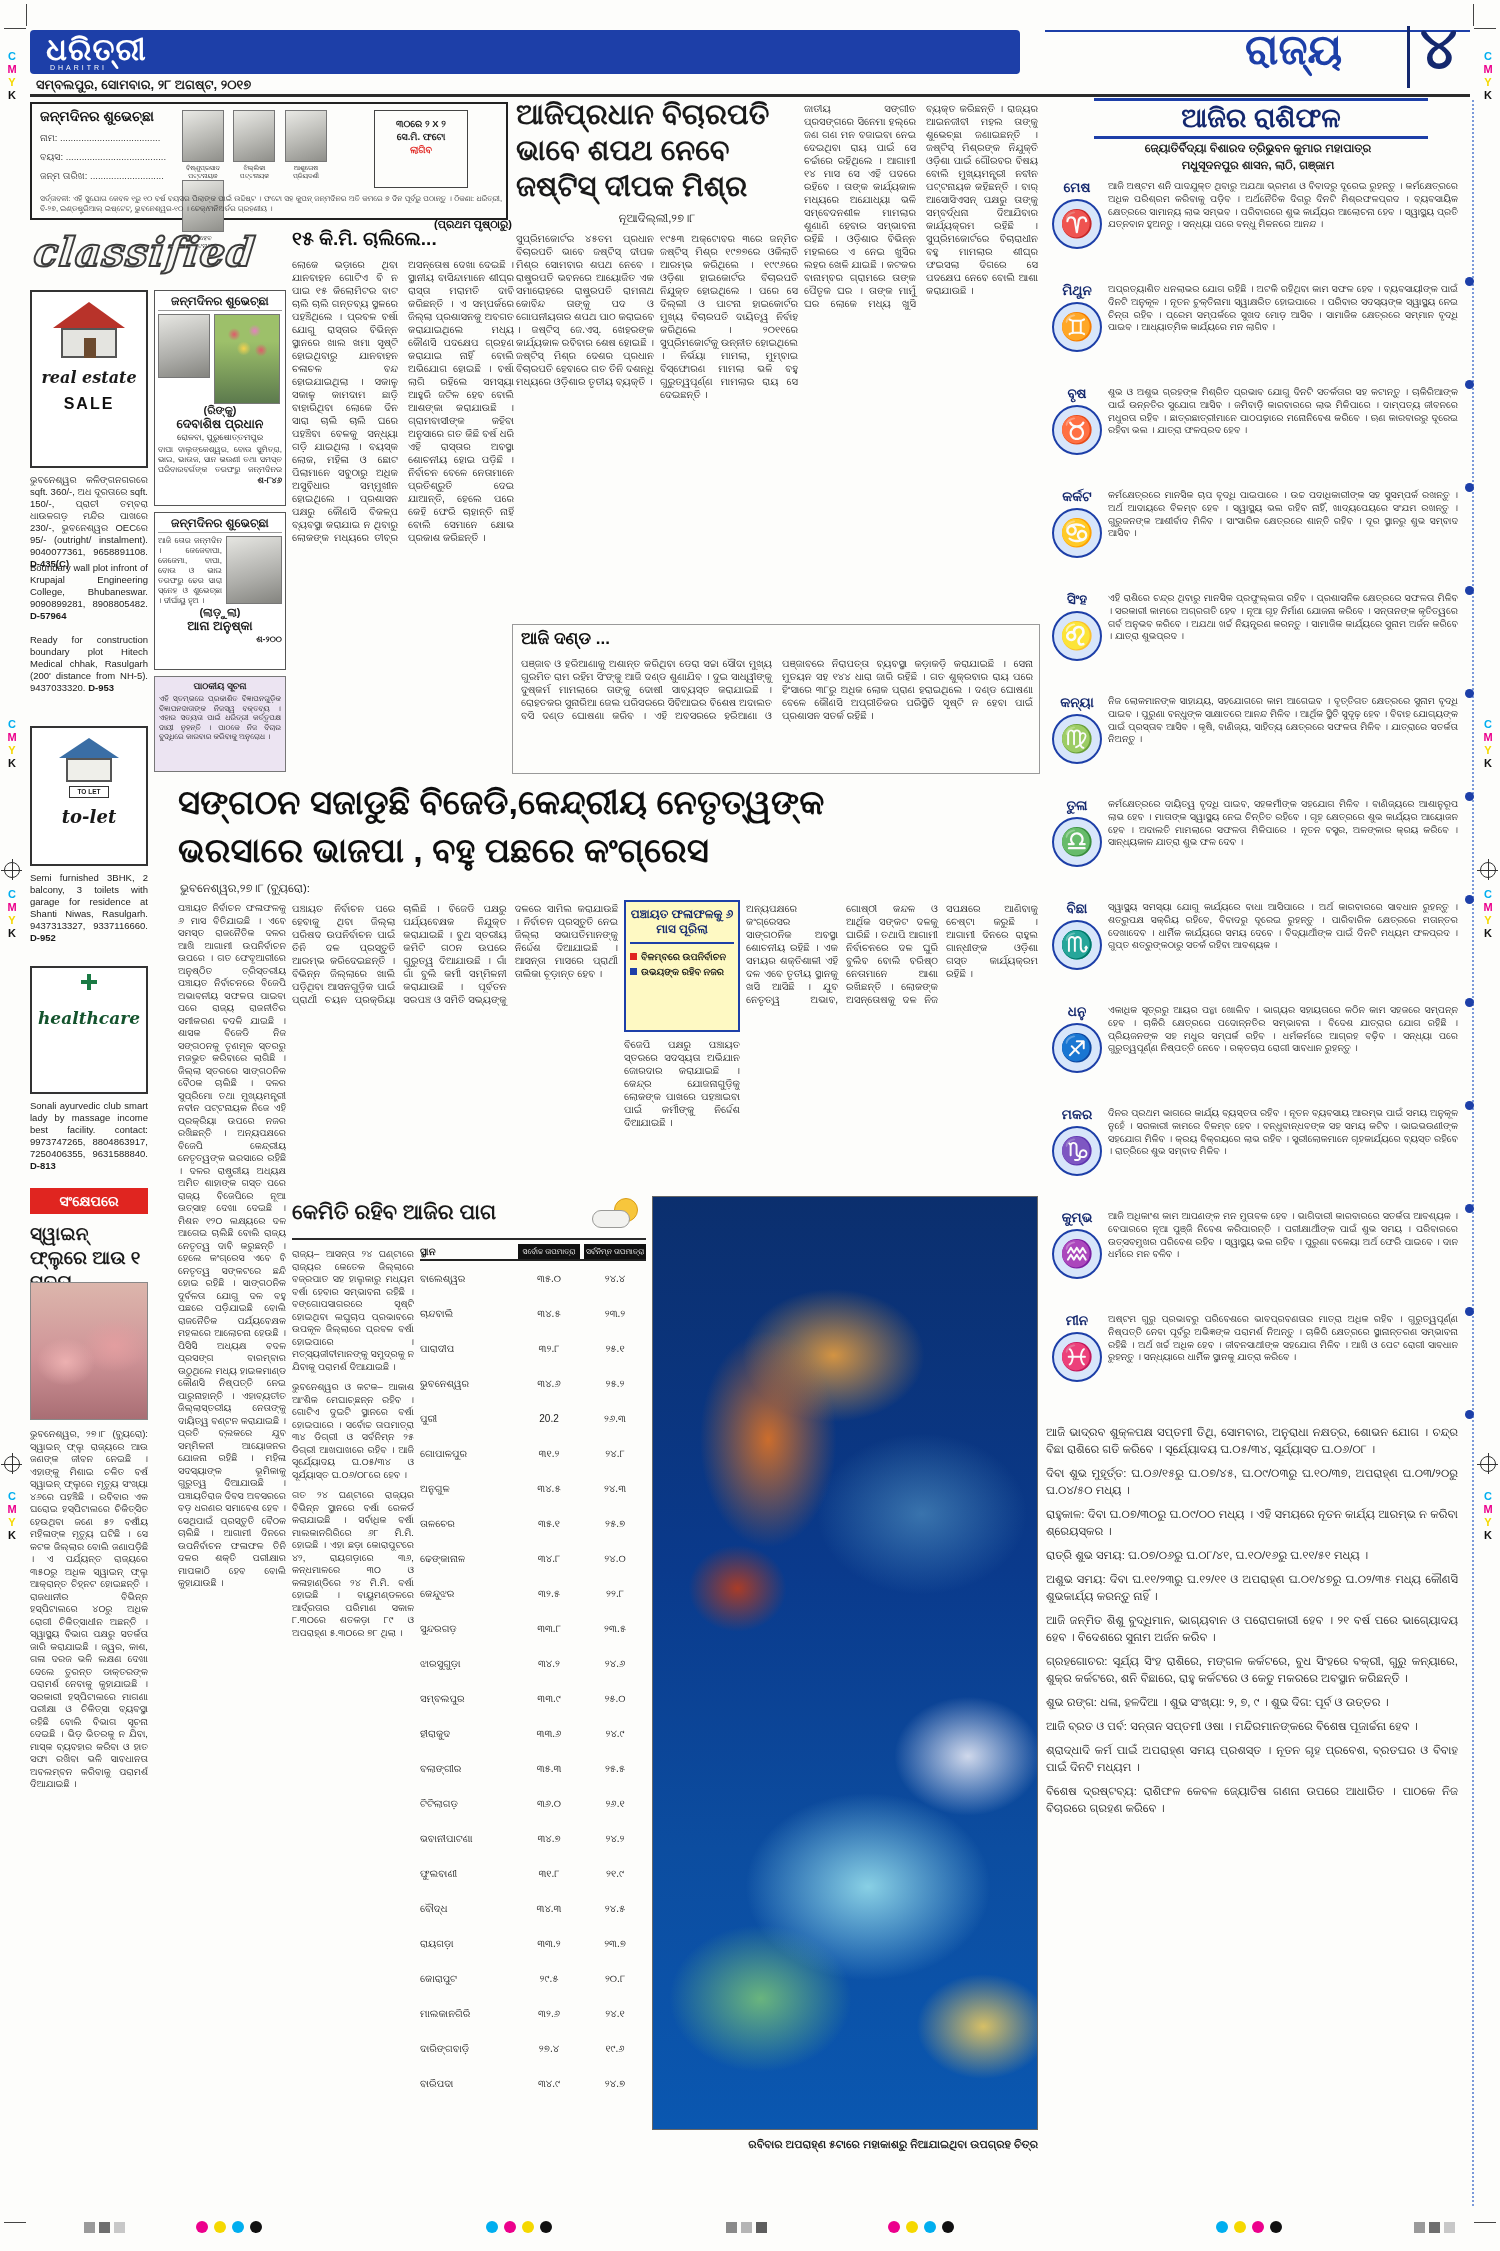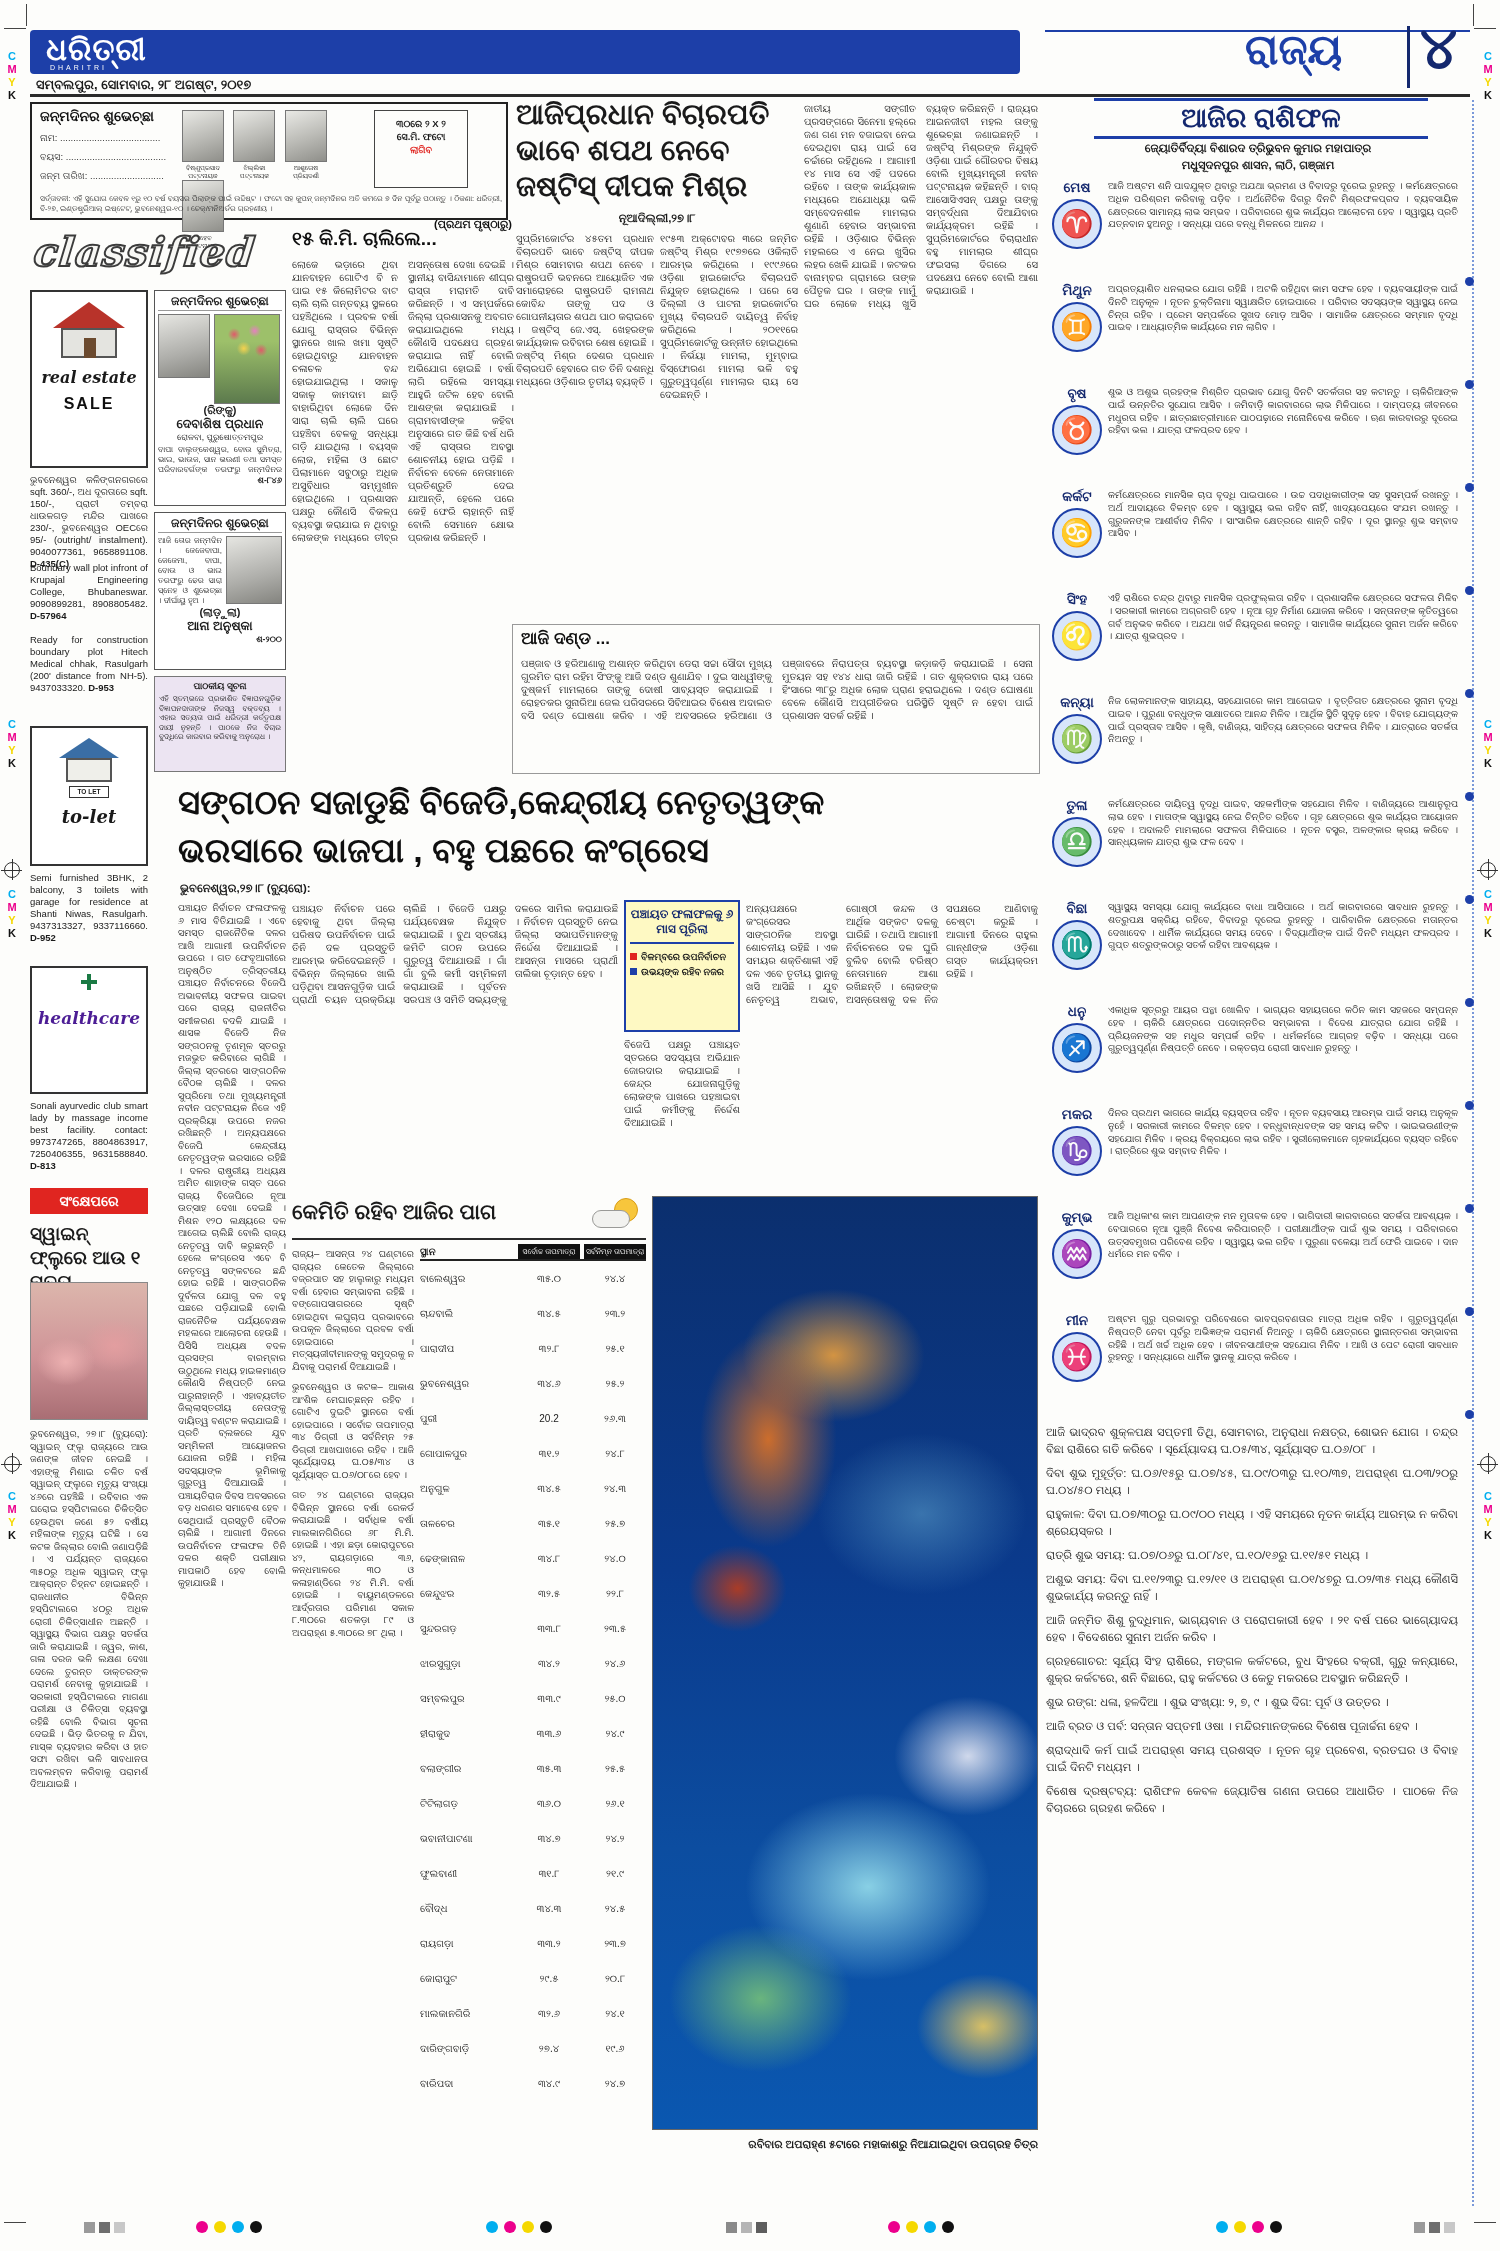--- a/index.html
+++ b/index.html
@@ -4,21 +4,21 @@
 <style>
   *{box-sizing:border-box;margin:0;padding:0}
   html,body{background:#ffffff}
   .page{position:relative;width:1500px;height:2251px;background:#fdfdfb;
         font-family:"Liberation Sans",sans-serif;overflow:hidden;color:#1a1a1a}
   .abs{position:absolute}
   .news{font-size:10px;line-height:13px;text-align:justify;color:#1b1b1b;overflow:hidden}
   .small{font-size:9.5px;line-height:12.5px}
   .c2{column-count:2;column-gap:10px}
   .c3{column-count:3;column-gap:8px}
-  .dl{font-weight:bold;font-size:11.5px}
+  .dl{font-weight:normal;font-size:11.5px}
   .bhead{font-weight:bold;color:#0f0f0f}
   .center{text-align:center}
   .right{text-align:right}
 
   
   .mast-band{background:#1d3fa8;border-radius:4px}
   .mast-logo{color:#fff;font-weight:bold;font-size:31px;letter-spacing:1px}
   .mast-latin{color:#fff;font-size:7px;letter-spacing:3px}
   .rule-dark{background:#2b2b2b}
   .rule-blue{background:#1d3fa8}
@@ -316,21 +316,21 @@
   </div>
   <div class="abs" style="left:30px;top:872px;width:118px">
     <p class="clsad"><span>Semi furnished 3BHK, 2 balcony, 3 toilets with garage for residence at Shanti Niwas, Rasulgarh. 9437313327, 9337116660.</span> <b class="adcode">D-952</b></p>
   </div>
 
   <div class="abs card" style="left:30px;top:966px;width:118px;height:128px">
     <div class="cross">
         <i class="ch"></i>
         <i class="cv"></i>
       </div>
-    <div class="script-label" style="font-size:17px;color:#4c1d95;margin-top:18px">healthcare</div>
+    <div class="script-label" style="font-size:17px;color:#14532d;margin-top:18px">healthcare</div>
   </div>
   <div class="abs" style="left:30px;top:1100px;width:118px">
     <p class="clsad"><span>Sonali ayurvedic club smart lady by massage income best facility. contact: 9973747265, 8804863917, 7250406355, 9631588840.</span> <b class="adcode">D-813</b></p>
   </div>
 
   <div class="abs banner-red" style="left:30px;top:1188px;width:118px;height:26px">ସଂକ୍ଷେପରେ</div>
   <div class="abs brief-head" style="left:30px;top:1222px;width:118px">ସ୍ୱାଇନ୍ ଫ୍ଲୁରେ ଆଉ ୧ ମୃତ୍ୟୁ</div>
   <div class="abs pigs" style="left:30px;top:1282px;width:118px;height:138px"></div>
   <div class="abs news small" style="left:30px;top:1428px;width:118px;height:778px">ଭୁବନେଶ୍ୱର, ୨୭।୮ (ବ୍ୟୁରୋ): ସ୍ୱାଇନ୍ ଫ୍ଲୁ ରାଜ୍ୟରେ ଆଉ ଜଣଙ୍କ ଜୀବନ ନେଇଛି । ଏହାଙ୍କୁ ମିଶାଇ ଚଳିତ ବର୍ଷ ସ୍ୱାଇନ୍ ଫ୍ଲୁରେ ମୃତ୍ୟୁ ସଂଖ୍ୟା ୪୬ରେ ପହଞ୍ଚିଛି । ରବିବାର ଏକ ଘରୋଇ ହସ୍ପିଟାଲରେ ଚିକିତ୍ସିତ ହେଉଥିବା ଜଣେ ୫୨ ବର୍ଷୀୟ ମହିଳାଙ୍କ ମୃତ୍ୟୁ ଘଟିଛି । ସେ କଟକ ଜିଲ୍ଲାର ବୋଲି ଜଣାପଡ଼ିଛି । ଏ ପର୍ଯ୍ୟନ୍ତ ରାଜ୍ୟରେ ୩୫୦ରୁ ଅଧିକ ସ୍ୱାଇନ୍ ଫ୍ଲୁ ଆକ୍ରାନ୍ତ ଚିହ୍ନଟ ହୋଇଛନ୍ତି । ରାଜଧାନୀର ବିଭିନ୍ନ ହସ୍ପିଟାଲରେ ୪୦ରୁ ଅଧିକ ରୋଗୀ ଚିକିତ୍ସାଧୀନ ଅଛନ୍ତି । ସ୍ୱାସ୍ଥ୍ୟ ବିଭାଗ ପକ୍ଷରୁ ସତର୍କତା ଜାରି କରାଯାଇଛି । ଜ୍ୱର, କାଶ, ଗଳା ଦରଜ ଭଳି ଲକ୍ଷଣ ଦେଖା ଦେଲେ ତୁରନ୍ତ ଡାକ୍ତରଙ୍କ ପରାମର୍ଶ ନେବାକୁ କୁହାଯାଇଛି । ସରକାରୀ ହସ୍ପିଟାଲରେ ମାଗଣା ପରୀକ୍ଷା ଓ ଚିକିତ୍ସା ବ୍ୟବସ୍ଥା ରହିଛି ବୋଲି ବିଭାଗ ସୂଚନା ଦେଇଛି । ଭିଡ଼ ଭିତରକୁ ନ ଯିବା, ମାସ୍କ ବ୍ୟବହାର କରିବା ଓ ହାତ ସଫା ରଖିବା ଭଳି ସାବଧାନତା ଅବଲମ୍ବନ କରିବାକୁ ପରାମର୍ଶ ଦିଆଯାଇଛି ।</div>
 

